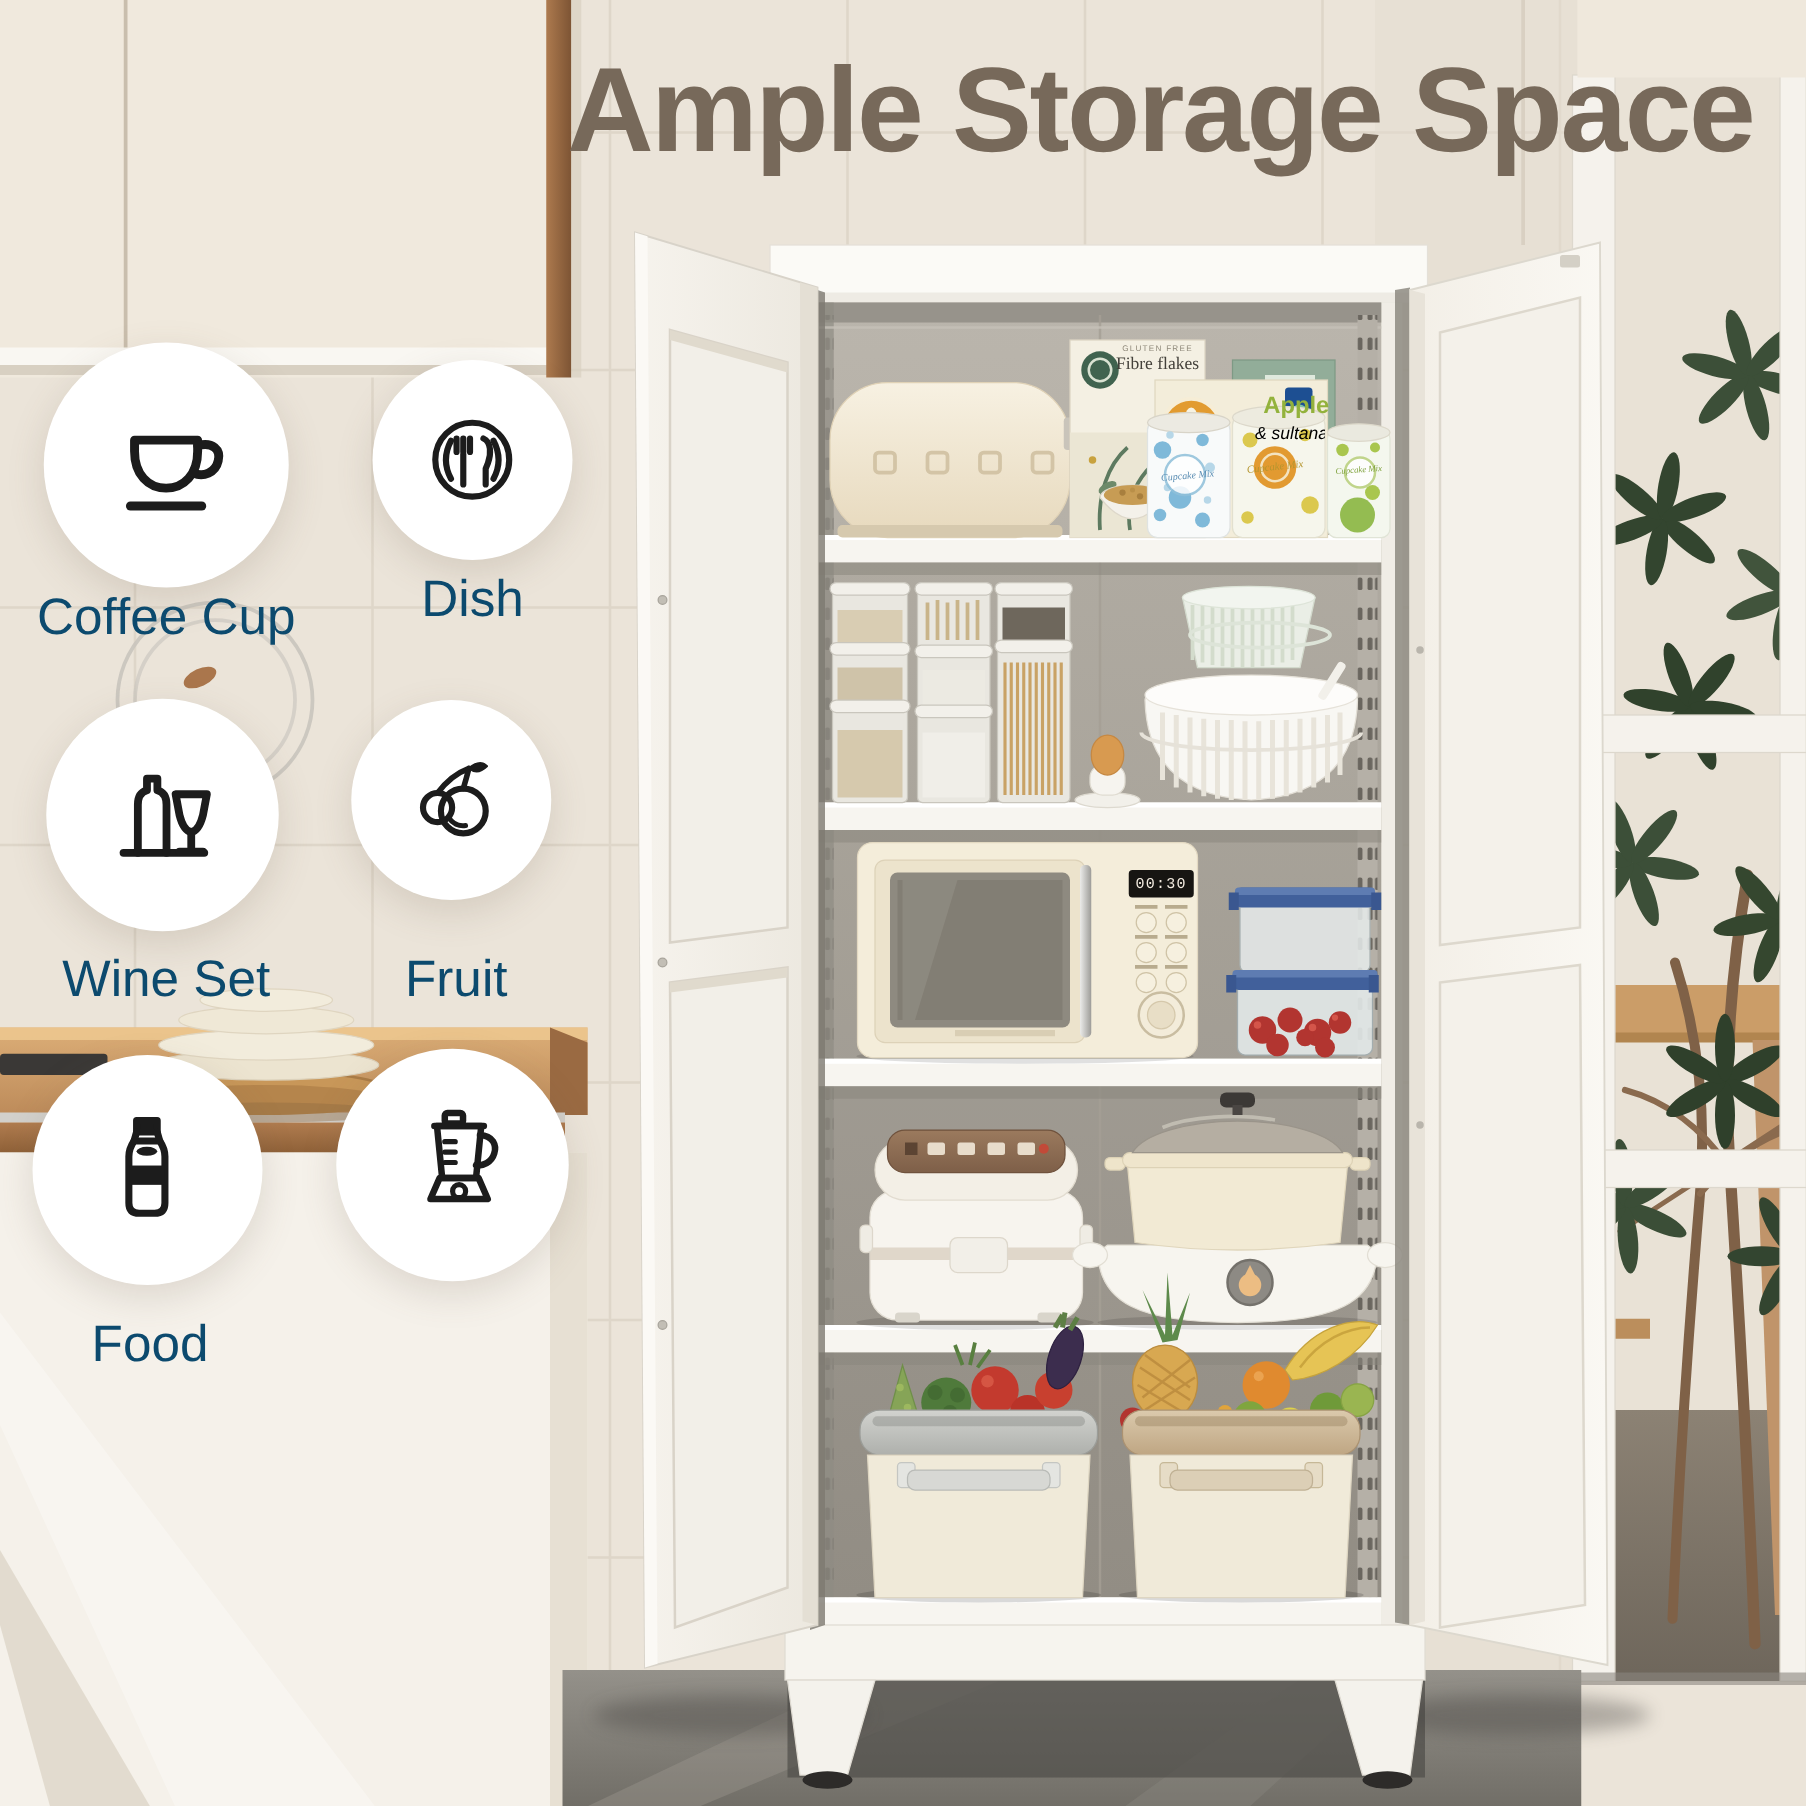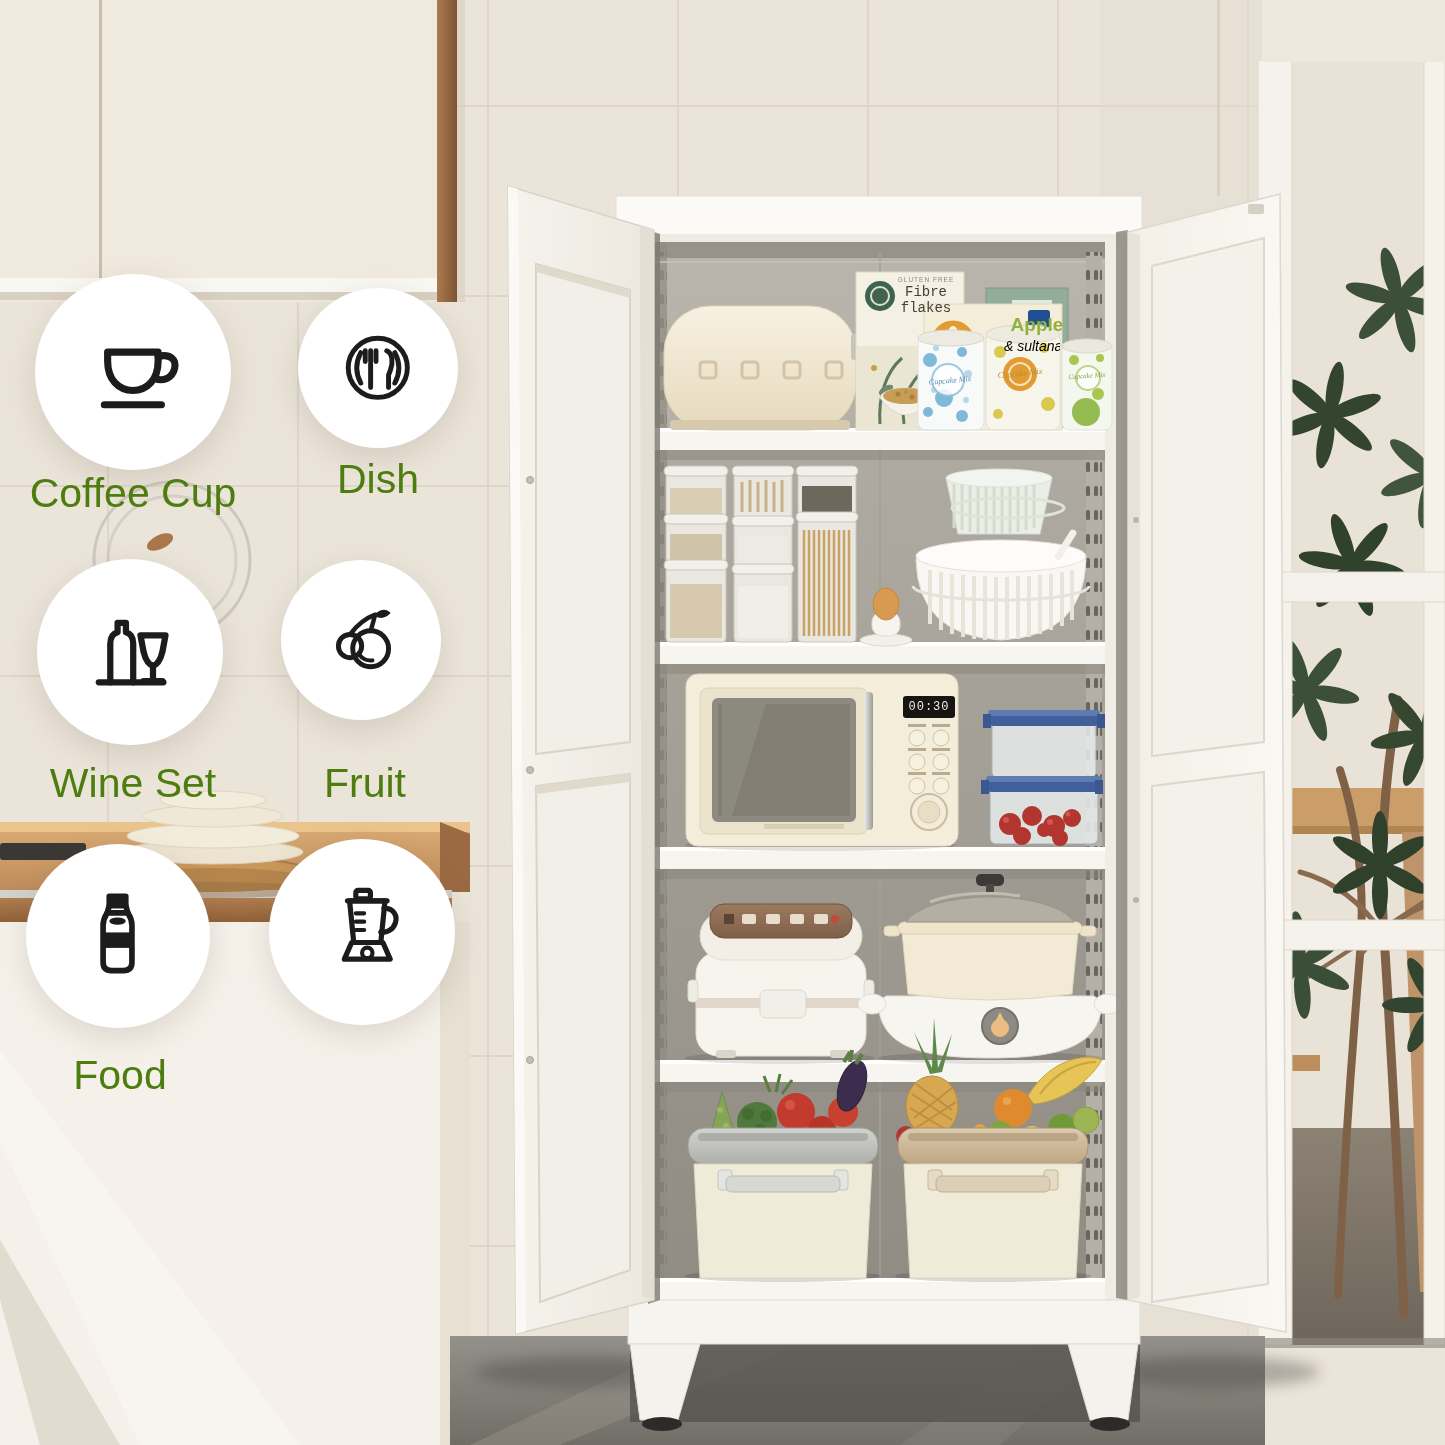--- a/index.html
+++ b/index.html
@@ -7,25 +7,25 @@
          font-family:"Liberation Sans",sans-serif;background:#ebe4d9;}
   .scene{position:absolute;left:0;top:0;width:1445px;height:1445px;}
   .overlay{position:absolute;z-index:5;}
   .title{top:34px;left:928px;transform:translateX(-50%);white-space:nowrap;
          font-size:96px;font-weight:bold;letter-spacing:-2px;color:#77695a;}
   .badge{position:absolute;z-index:4;background:#fff;border-radius:50%;
          display:flex;align-items:center;justify-content:center;
          box-shadow:0 10px 30px rgba(110,95,75,.18);}
   .badge svg{width:56%;height:56%;}
   .feature-label{position:absolute;z-index:4;transform:translateX(-50%);
-         white-space:nowrap;font-size:41px;color:#4d7c0f;}
+         white-space:nowrap;font-size:41px;color:#0c4a6e;}
   .ptext{position:absolute;z-index:5;text-align:center;}
   .fibre-tag{left:892px;top:276px;width:68px;font-size:6.5px;letter-spacing:1px;color:#8f897a;}
   .fibre-name{left:888px;top:284px;width:76px;font-size:14px;color:#43403a;
-              font-family:Liberation Mono, monospace;}
+              font-family:Liberation Serif, serif;}
   .apple-1{left:1002px;top:314px;width:70px;font-size:19px;font-weight:bold;color:#93b23c;}
   .apple-2{left:1004px;top:338px;width:56px;overflow:hidden;font-size:14px;font-style:italic;
            color:#000000;white-space:nowrap;}
   .canlbl{font-family:"Liberation Serif",serif;font-style:italic;overflow:hidden;white-space:nowrap;}
   .can-b{left:922px;top:376px;width:56px;font-size:8px;color:#5d8fb4;transform:rotate(-5deg);}
   .can-m{left:992px;top:368px;width:56px;font-size:8.5px;color:#b5952e;transform:rotate(-6deg);}
   .can-g{left:1064px;top:372px;width:46px;font-size:7px;color:#7fa23c;transform:rotate(-4deg);}
   .mw-display{left:905px;top:697px;width:48px;height:20px;line-height:20px;
       font-family:Liberation Mono, monospace;font-size:12px;letter-spacing:1px;color:#f2eadf;}
 </style>
@@ -548,20 +548,21 @@
   <polygon points="1128,232 1280,194 1286,1332 1128,1300" fill="url(#doorR)" stroke="#dcd8ce" stroke-width="1.5"></polygon>
   <polygon points="1128,232 1140,235 1140,1297 1128,1300" fill="#e8e3d9"></polygon>
   <polygon points="1152,266 1264,238 1264,742 1152,756" fill="#f4f1ea" stroke="#ddd8cd" stroke-width="2"></polygon>
   <polygon points="1152,786 1264,772 1268,1284 1152,1302" fill="#f4f1ea" stroke="#ddd8cd" stroke-width="2"></polygon>
   <rect x="1248" y="204" width="16" height="10" rx="2" fill="#d4d0c6"></rect>
   <circle cx="1136" cy="520" r="3" fill="#b9b5ac"></circle>
         <circle cx="1136" cy="900" r="3" fill="#b9b5ac"></circle>
 </g>
 </svg>
 
+<div class="overlay title">Ample Storage Space</div>
 
 <div class="badge" style="left:35px;top:274px;width:196px;height:196px;">
   <svg viewBox="0 0 100 100" fill="none" stroke="#1c1c1c" stroke-width="6.5" stroke-linecap="round" stroke-linejoin="round">
     <path d="M27 32 h46 v8 c0 17 -10 27 -23 27 s-23 -10 -23 -27 z"></path>
     <path d="M73 36 c11 -3 17 3 15 11 c-2 9 -11 12 -18 9"></path>
     <path d="M24 80 H76"></path>
   </svg>
 </div>
 <div class="feature-label" style="left:133px;top:470px;">Coffee Cup</div>
 

